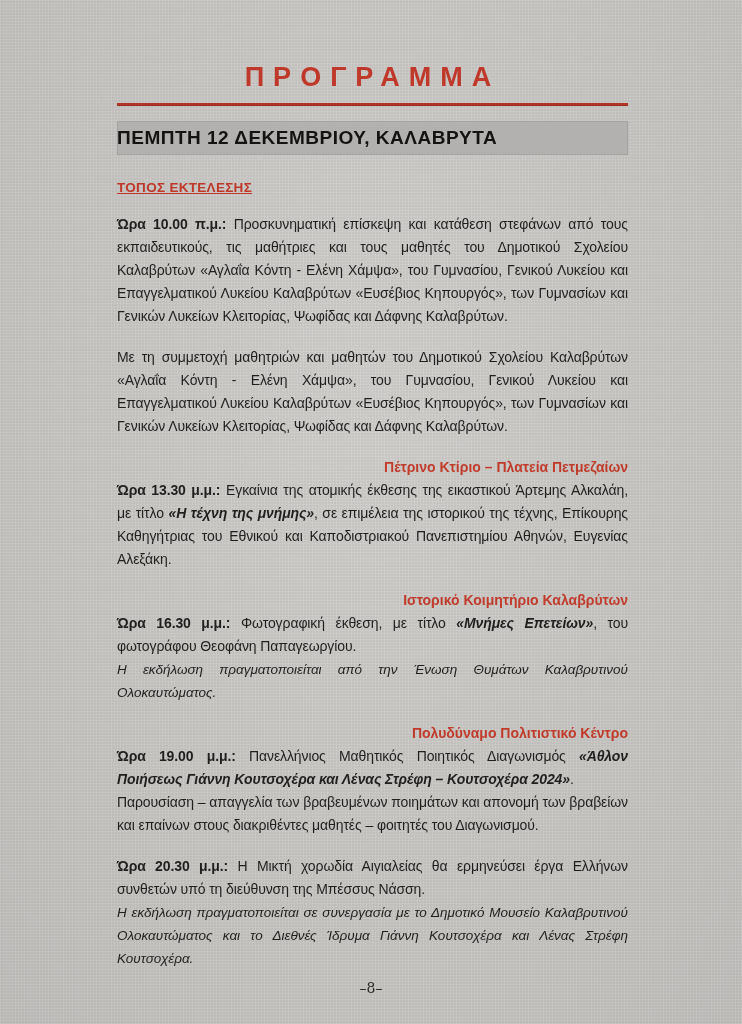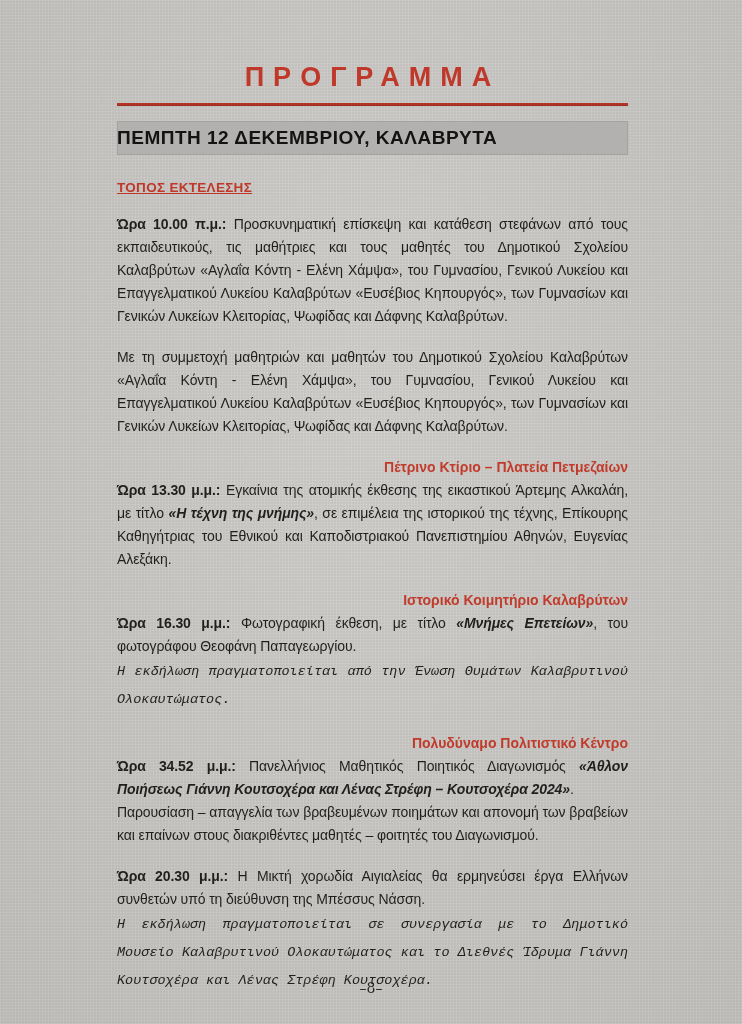--- a/index.html
+++ b/index.html
@@ -74,25 +74,24 @@
     line-height:23px;
     font-weight:bold;
     color:#c13b2b;
     text-align:right;
   }
   .time{ font-weight:bold; }
   .bi{ font-weight:bold; font-style:italic; }
   .note{
     margin:0;
     font-size:13.5px;
-    line-height:28px;
+    line-height:23px;
     font-style:italic;
     color:#211f1e;
     text-align:justify;
-    font-family:Liberation Mono, monospace;
   }
   .page-number{
     position:absolute;
     bottom:28px;
     left:0; right:0;
     text-align:center;
     font-family:"DejaVu Serif","Liberation Serif",serif;
     font-size:14px;
     color:#2b2927;
   }
@@ -128,21 +127,21 @@
       </section>
 
       <section class="event">
         <p class="venue">Ιστορικό Κοιμητήριο Καλαβρύτων</p>
         <p class="body-p"><span class="time">Ώρα 16.30 μ.μ.:</span><span> Φωτογραφική έκθεση, με τίτλο </span><span class="bi">«Μνήμες Επετείων»</span><span>, του φωτογράφου Θεοφάνη Παπαγεωργίου.</span></p>
         <p class="note">Η εκδήλωση πραγματοποιείται από την Ένωση Θυμάτων Καλαβρυτινού Ολοκαυτώματος.</p>
       </section>
 
       <section class="event">
         <p class="venue">Πολυδύναμο Πολιτιστικό Κέντρο</p>
-        <p class="body-p"><span class="time">Ώρα 34.52 μ.μ.:</span><span> Πανελλήνιος Μαθητικός Ποιητικός Διαγωνισμός </span><span class="bi">«Άθλον Ποιήσεως Γιάννη Κουτσοχέρα και Λένας Στρέφη – Κουτσοχέρα 2024»</span><span>.</span></p>
+        <p class="body-p"><span class="time">Ώρα 19.00 μ.μ.:</span><span> Πανελλήνιος Μαθητικός Ποιητικός Διαγωνισμός </span><span class="bi">«Άθλον Ποιήσεως Γιάννη Κουτσοχέρα και Λένας Στρέφη – Κουτσοχέρα 2024»</span><span>.</span></p>
         <p class="body-p">Παρουσίαση – απαγγελία των βραβευμένων ποιημάτων και απονομή των βραβείων και επαίνων στους διακριθέντες μαθητές – φοιτητές του Διαγωνισμού.</p>
       </section>
 
       <section class="event">
         <p class="body-p"><span class="time">Ώρα 20.30 μ.μ.:</span><span> Η Μικτή χορωδία Αιγιαλείας θα ερμηνεύσει έργα Ελλήνων συνθετών υπό τη διεύθυνση της Μπέσσυς Νάσση.</span></p>
         <p class="note">Η εκδήλωση πραγματοποιείται σε συνεργασία με το Δημοτικό Μουσείο Καλαβρυτινού Ολοκαυτώματος και το Διεθνές Ίδρυμα Γιάννη Κουτσοχέρα και Λένας Στρέφη Κουτσοχέρα.</p>
       </section>
 
     </div>
   </div>

